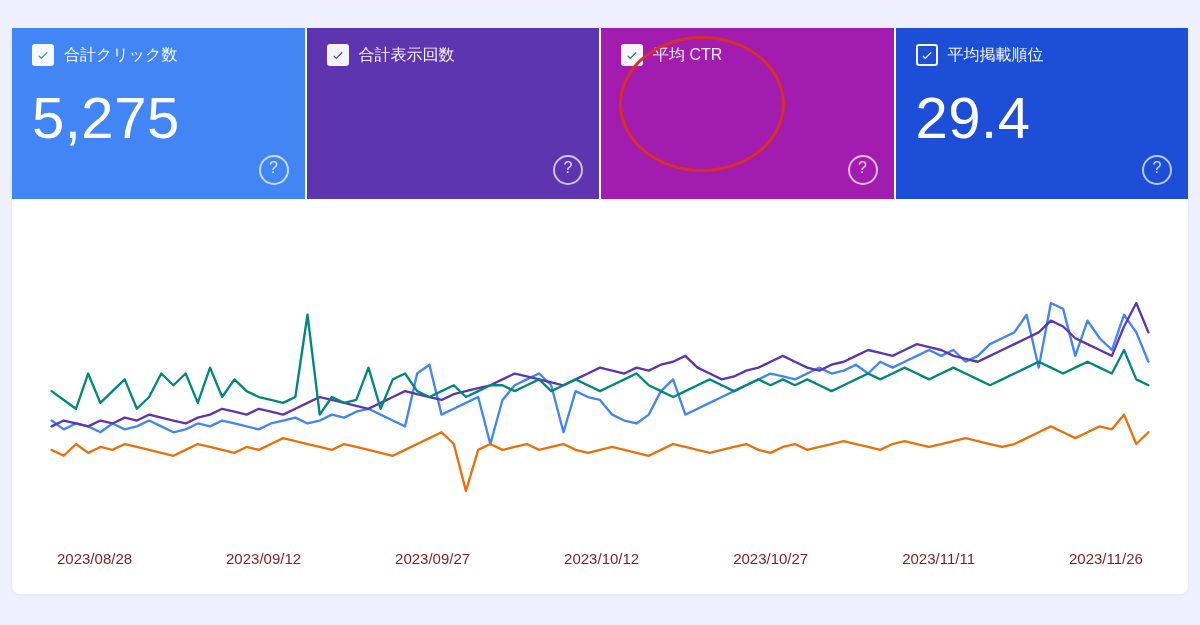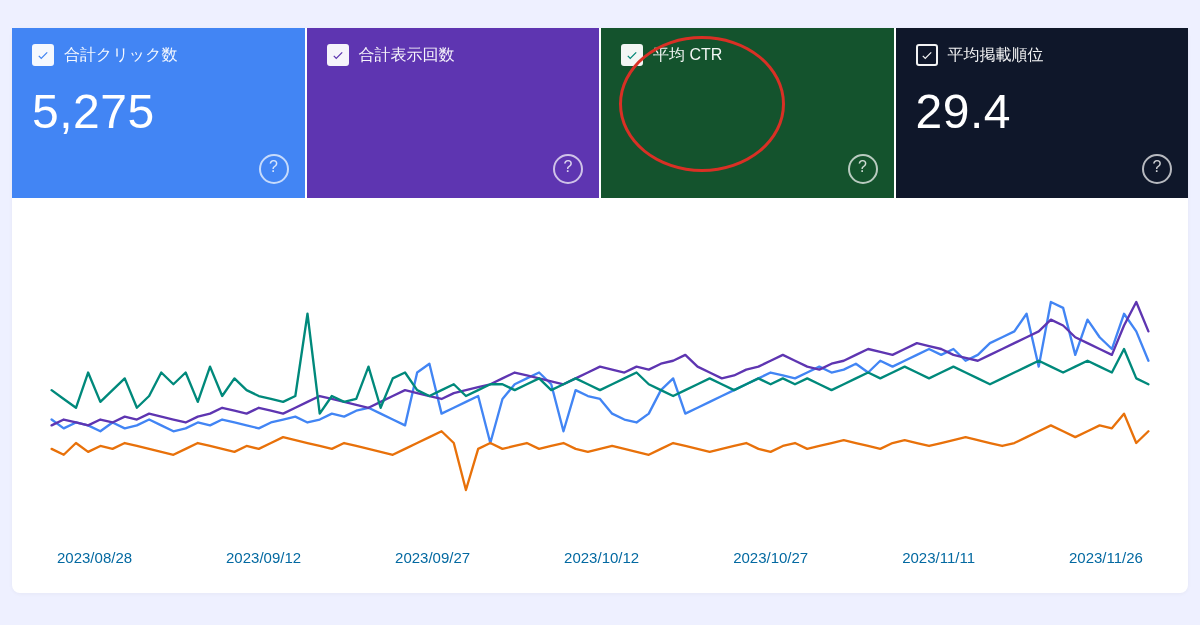--- a/index.html
+++ b/index.html
@@ -3,34 +3,34 @@
 <meta charset="utf-8">
 <style>
   html,body{margin:0;padding:0;font-family:"Helvetica Neue",Arial,"Hiragino Kaku Gothic ProN","Yu Gothic",Meiryo,sans-serif;background:#eef0ff;}
   .page-wrap{width:1200px;height:625px;margin:16px auto;box-sizing:border-box;padding:12px;}
   .card{background:#fff;border-radius:8px;padding:0;box-shadow:0 1px 4px rgba(0,0,0,0.04);}
   .tiles{display:flex;}
   .tile{flex:1;position:relative;color:#fff;padding:16px 20px 48px 20px;min-height:170px;box-sizing:border-box;}
   .tile + .tile{margin-left:2px;}
   .tile-blue{background:#4285F4;}
   .tile-purple{background:#5E35B1;}
-  .tile-teal{background:#14532d;}
-  .tile-orange{background:#0f172a;}
+  .tile-teal{background:#a21caf;}
+  .tile-orange{background:#1d4ed8;}
   .tile-head{display:flex;align-items:center;font-size:16px;font-weight:400;opacity:.95;}
   .tile-head .chk{width:18px;height:18px;border:2px solid #fff;border-radius:3px;display:inline-flex;align-items:center;justify-content:center;margin-right:10px;color:#4285F4;background:#fff;}
   .tile-purple .chk{color:#5E35B1;}
   .tile-teal .chk{color:#00897B;}
   .tile-orange .chk{background:transparent;color:#fff;}
   .chk svg{width:14px;height:14px;display:block;}
-  .tile-value{font-size:48px;font-weight:400;margin-top:18px;letter-spacing:.5px;}
+  .tile-value{font-size:58px;font-weight:400;margin-top:18px;letter-spacing:.5px;}
   .help{position:absolute;right:16px;bottom:14px;width:26px;height:26px;border:2px solid rgba(255,255,255,0.7);border-radius:50%;color:rgba(255,255,255,0.8);font-size:16px;line-height:22px;text-align:center;}
   .highlight-circle{position:absolute;border:3px solid #d93025;border-radius:50%;pointer-events:none;}
   .chart-area{position:relative;height:395px;padding:10px 20px 0 20px;box-sizing:border-box;}
   svg.plot{display:block;width:100%;}
-  .x-ticks{display:flex;justify-content:space-between;padding:8px 25px 18px 25px;color:#0369a1;font-size:15px;text-align:center;}
+  .x-ticks{display:flex;justify-content:space-between;padding:8px 25px 18px 25px;color:#7f1d1d;font-size:15px;text-align:center;}
 </style>
 </head>
 <body>
 
 <div class="page-wrap">
   <div class="card">
 
     <div class="tiles">
 
       <div class="tile tile-blue">

